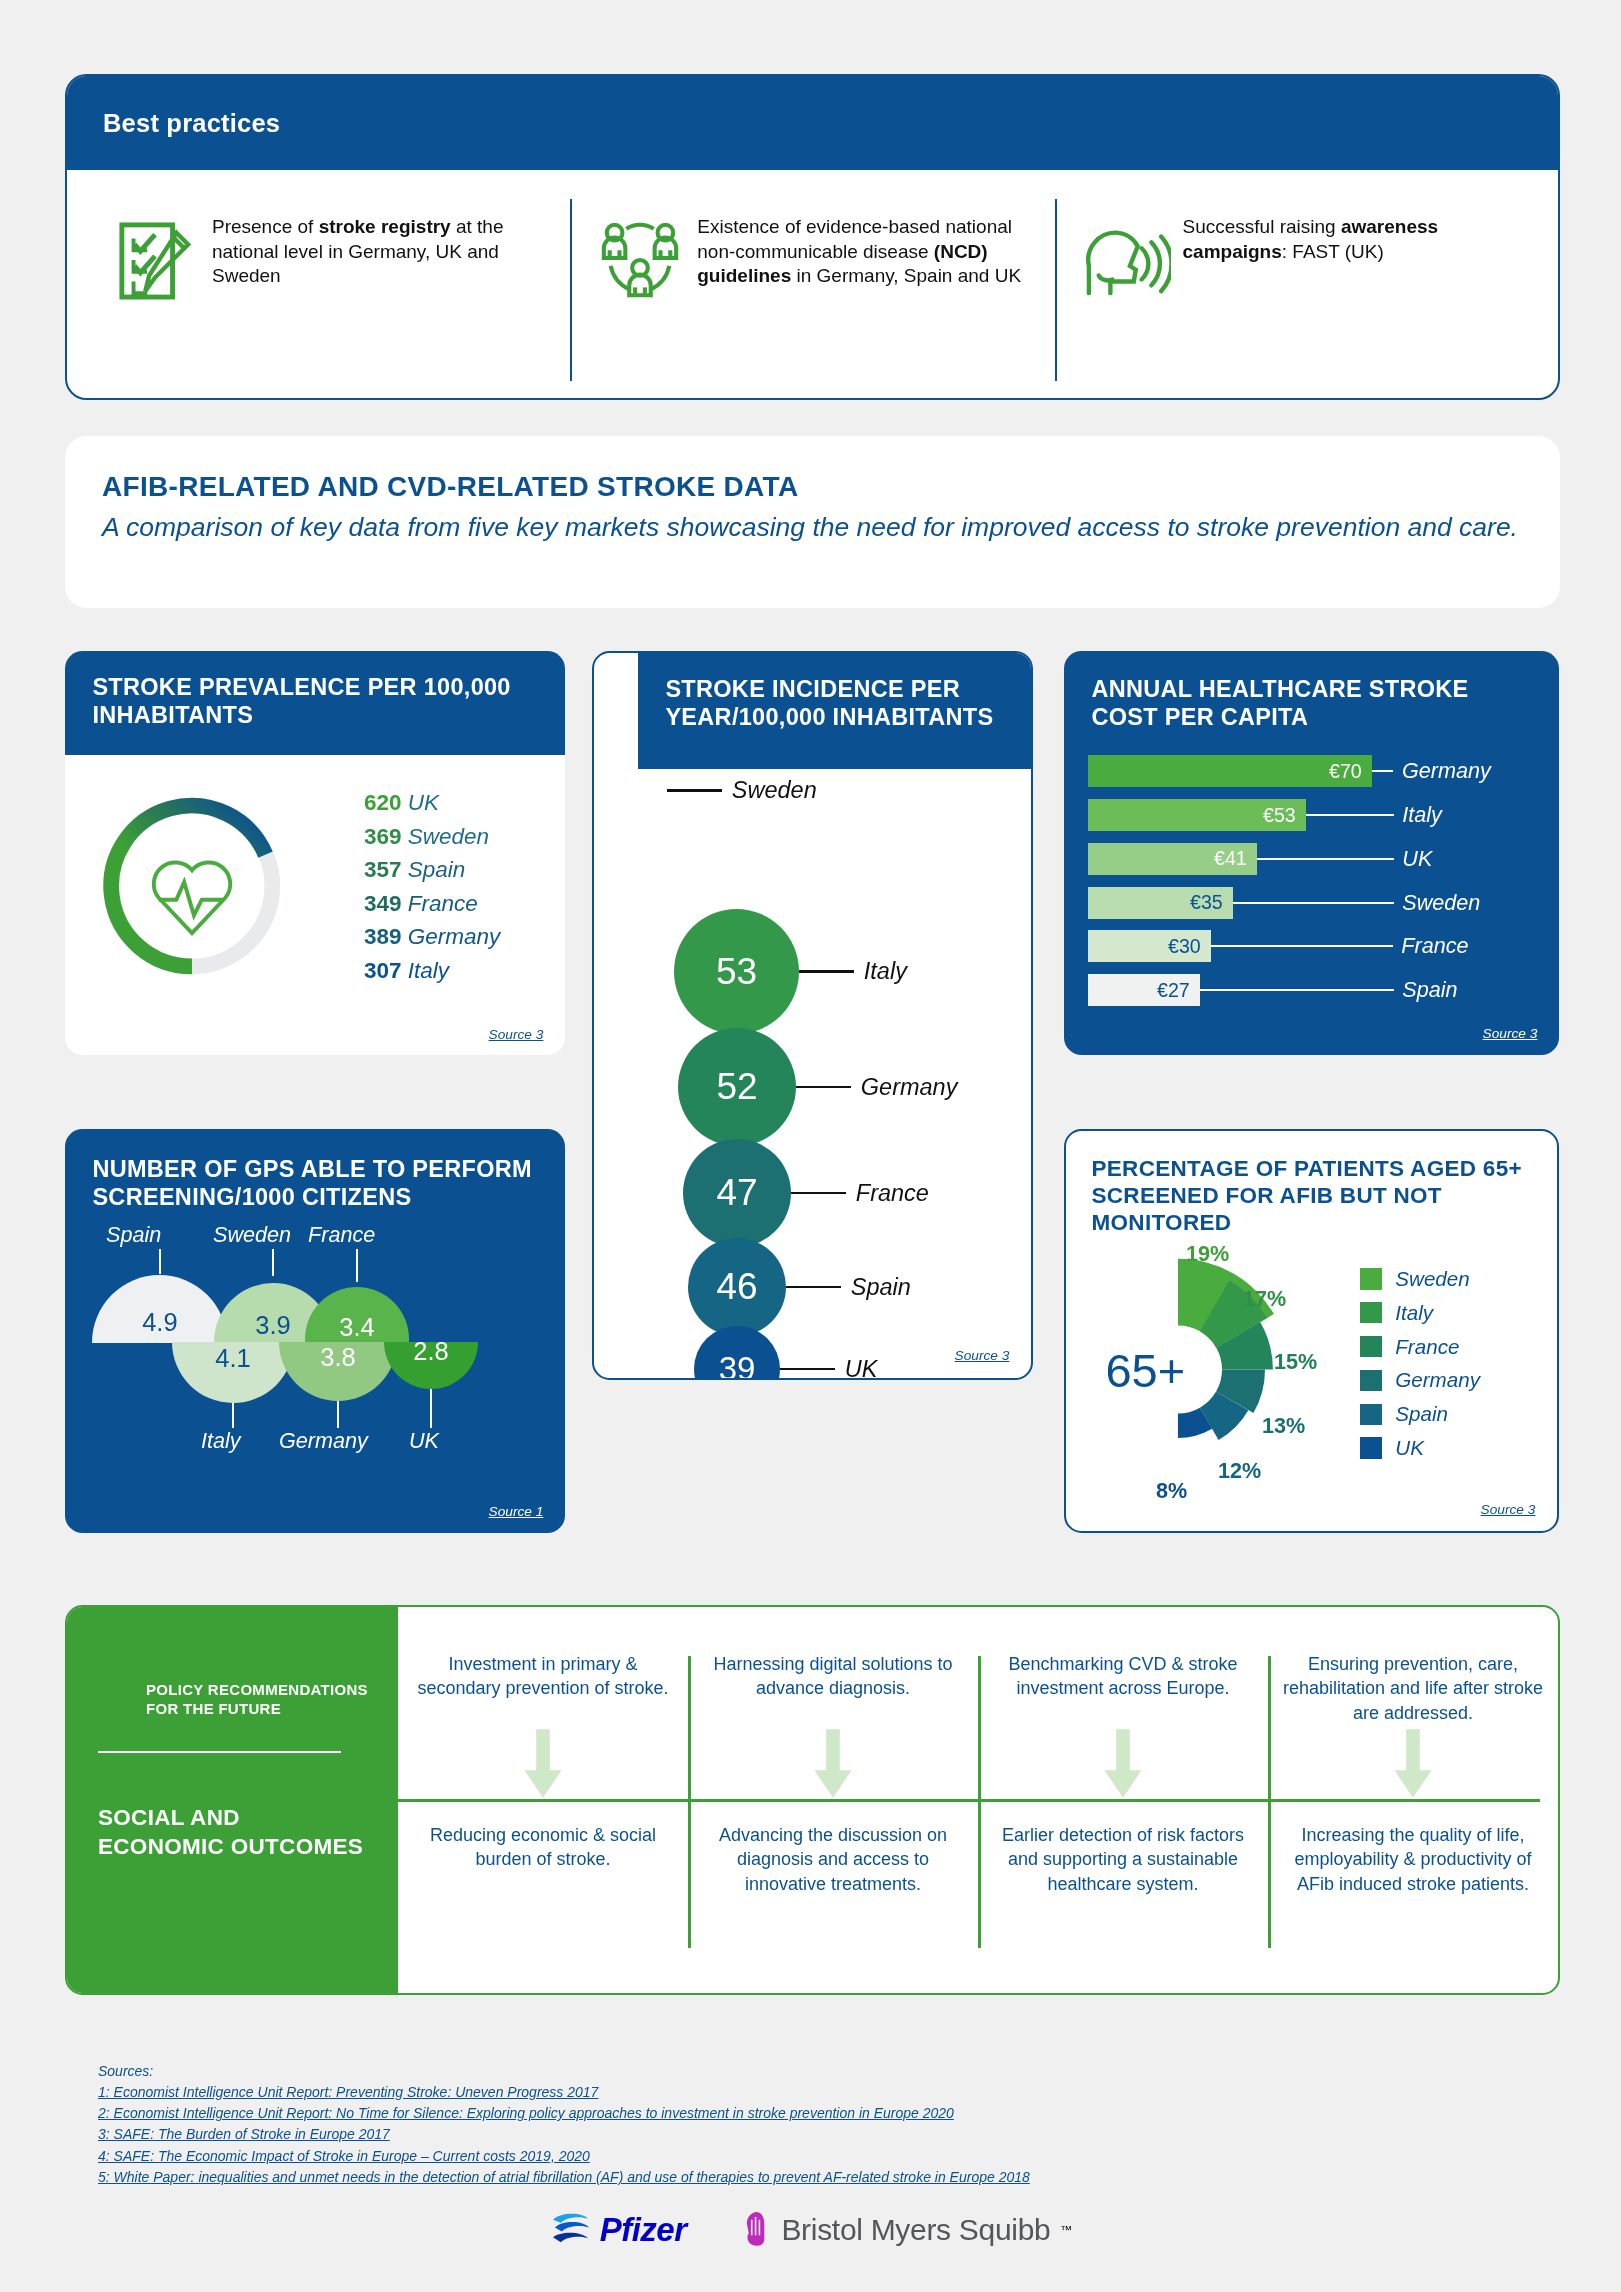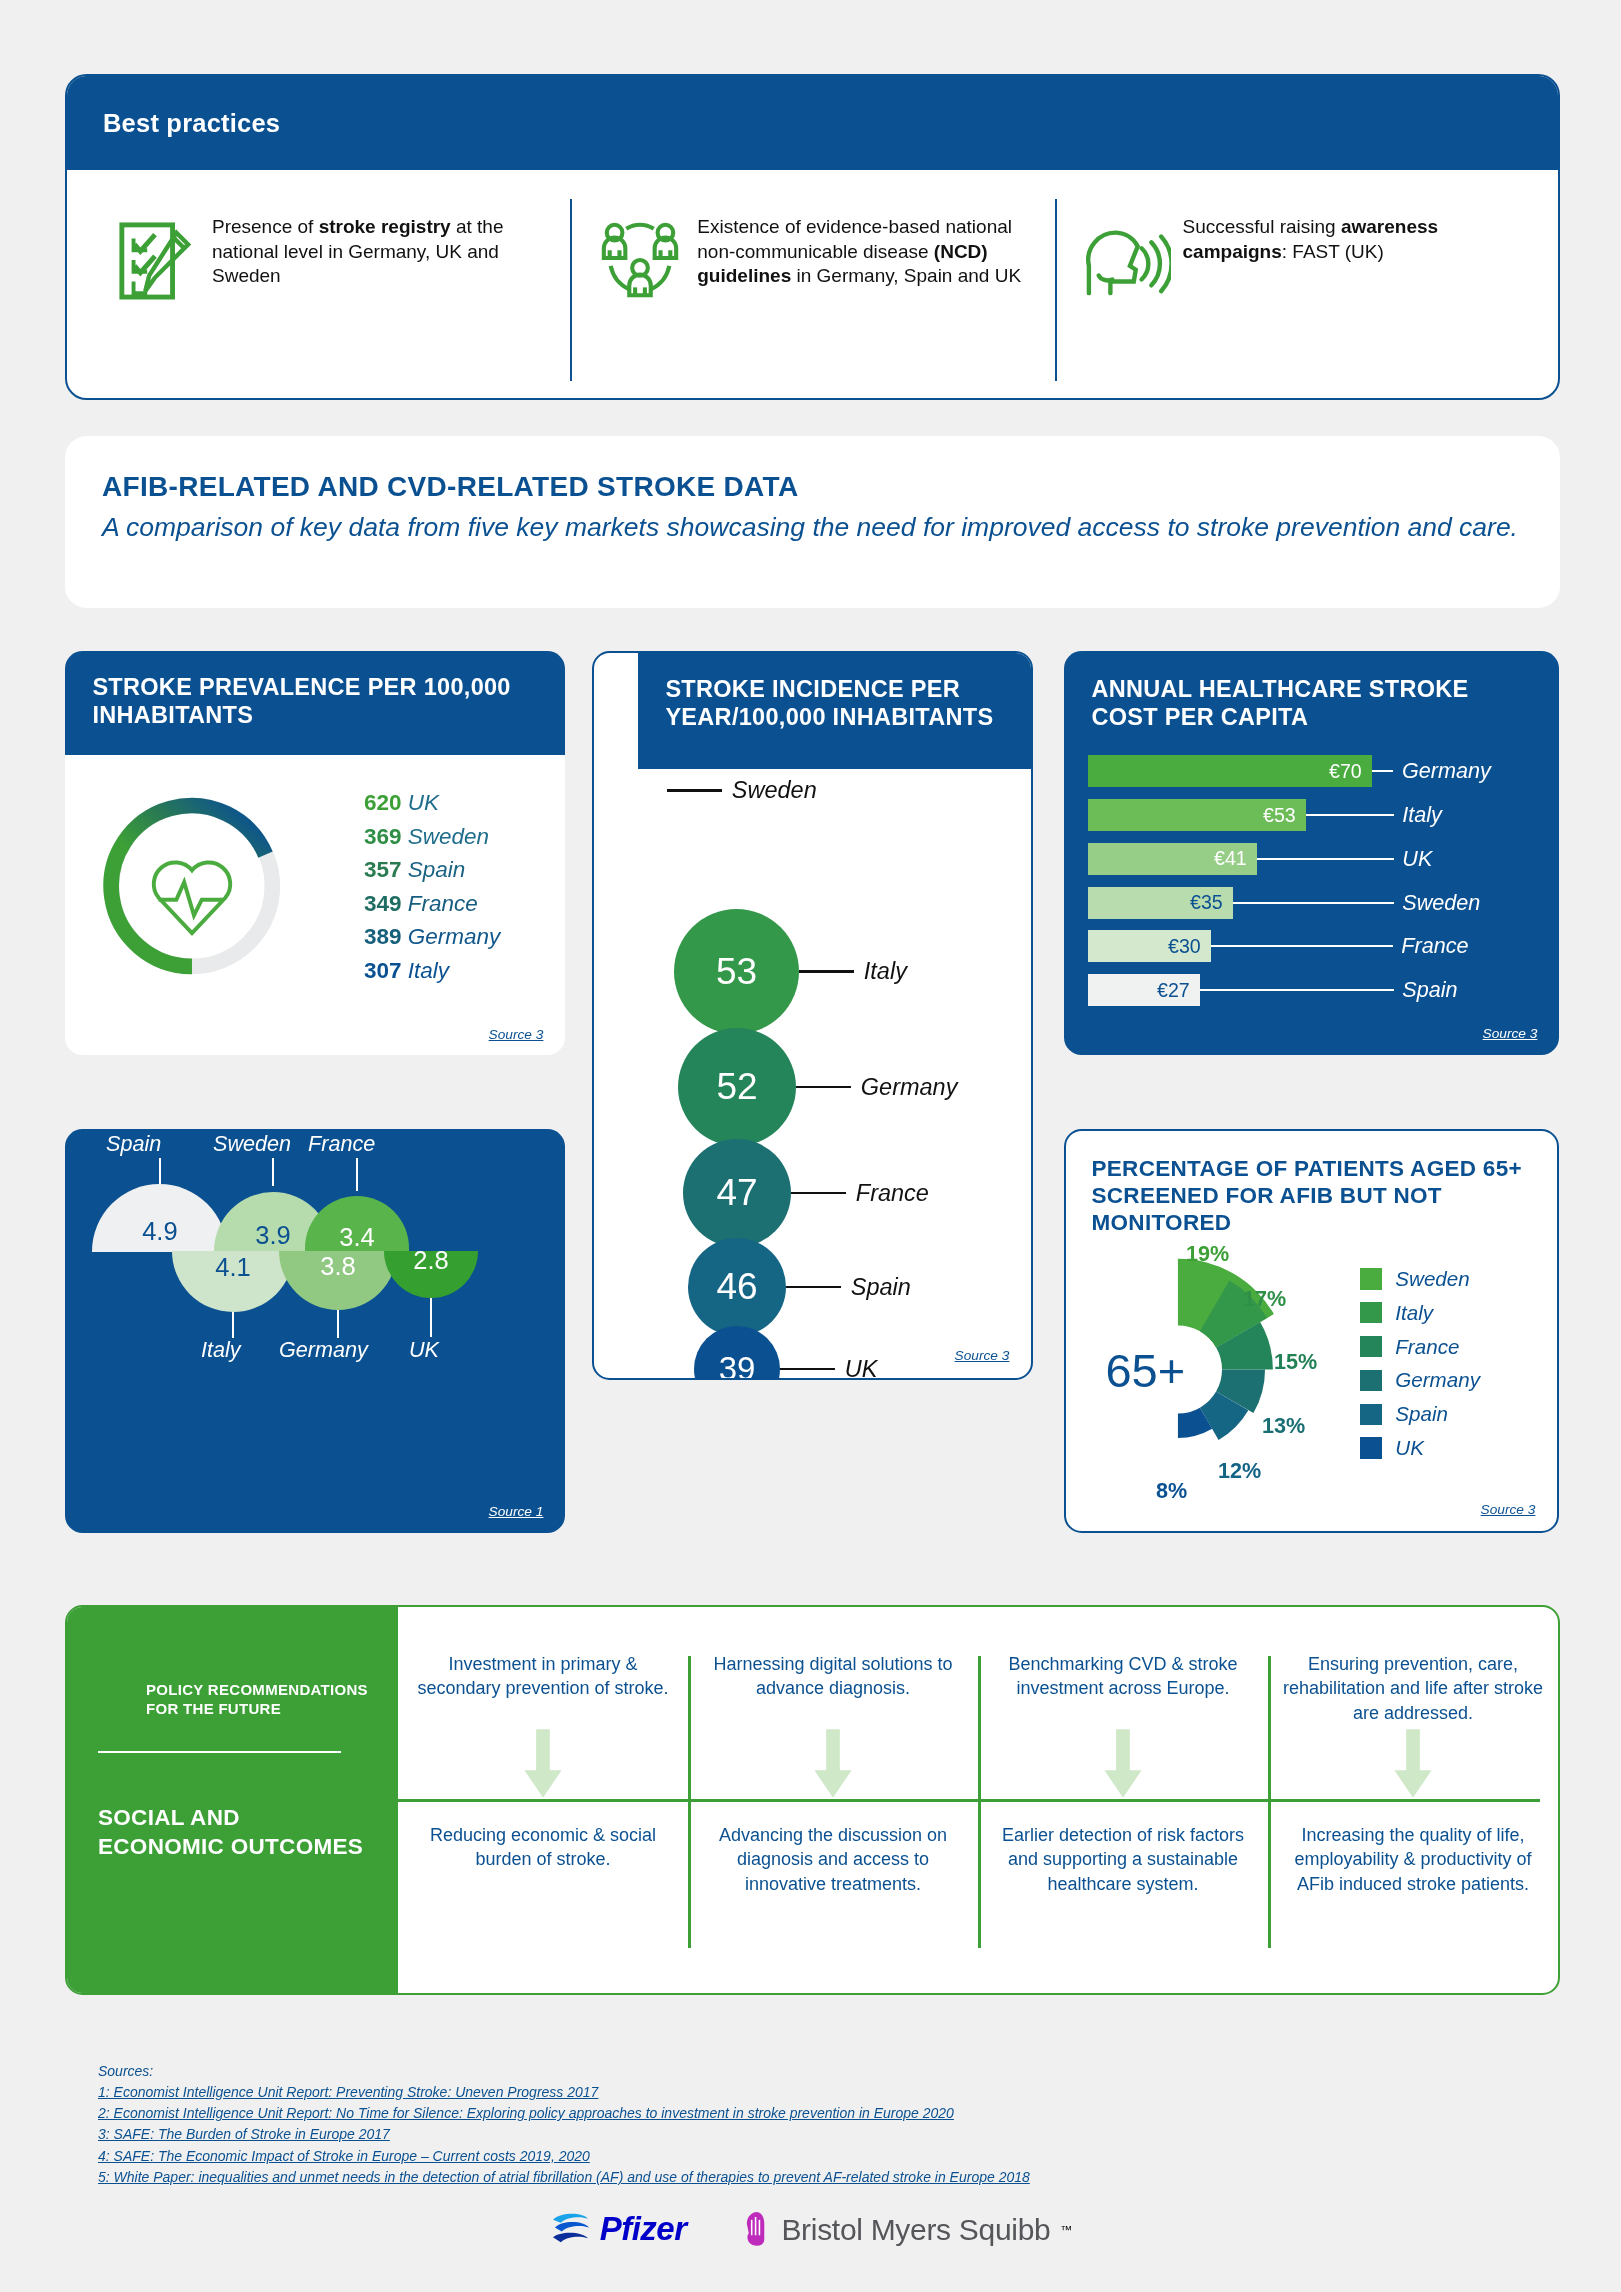--- a/index.html
+++ b/index.html
@@ -134,21 +134,21 @@
            color: #0b5191; font-size: 18px; line-height: 1.35; }
   .p-arrow { position: absolute; top: 122px; left: 50%; transform: translateX(-50%); }
 
   
   .sources { position: absolute; left: 98px; top: 2063px; width: 1411px; color: #0b5191; }
   .src-head { font-size: 14px; font-style: italic; margin-bottom: 2.9px; }
   .src-line { font-size: 14px; font-style: italic; text-decoration: underline; line-height: 1.52; }
 
   
   .logos { position: absolute; left: 0; top: 2210px; width: 1621px; display: flex;
-           align-items: flex-start; justify-content: center; gap: 56px; }
+           align-items: center; justify-content: center; gap: 56px; }
   .logo-txt-pfizer { font-size: 33px; font-weight: 700; font-style: italic; color: #0000c9; letter-spacing: -0.5px; }
   .logo-txt-bms { font-size: 30px; color: #55565a; letter-spacing: -0.3px; }
   .logo-tm { font-size: 11.8px; vertical-align: super; }
 </style>
 </head>
 <body>
 
 <div class="page">
 
   <section class="bp-card">
@@ -361,20 +361,23 @@
         <div class="cost-bar" style="width:112px;background:#f0f1f1;color:#0b5191;">€27</div>
         <div class="cost-connect" style="width:194px;"></div>
         <span class="cost-name">Spain</span>
       </div>
 
     </div>
     <span class="src white">Source 3</span>
   </section>
 
   <section class="card" id="card-gps">
+    <div class="card-head">
+      <h2>NUMBER OF GPS ABLE TO PERFORM SCREENING/1000 CITIZENS</h2>
+    </div>
     <div class="gps-chart">
 
       <span class="gps-cname" style="left:41px; top:5.9px;">Spain</span>
       <span class="gps-stem" style="left:94px; top:33px; height:25.5px;"></span>
       <span class="gps-cname" style="left:148px; top:5.9px;">Sweden</span>
       <span class="gps-stem" style="left:207px; top:33px; height:27.4px;"></span>
       <span class="gps-cname" style="left:243px; top:5.9px;">France</span>
       <span class="gps-stem" style="left:291px; top:33px; height:33px;"></span>
 
       <div class="gps-half gps-top" style="left:27.4px; top:59px; width:135px; height:68px; background:#eef0f1;">

